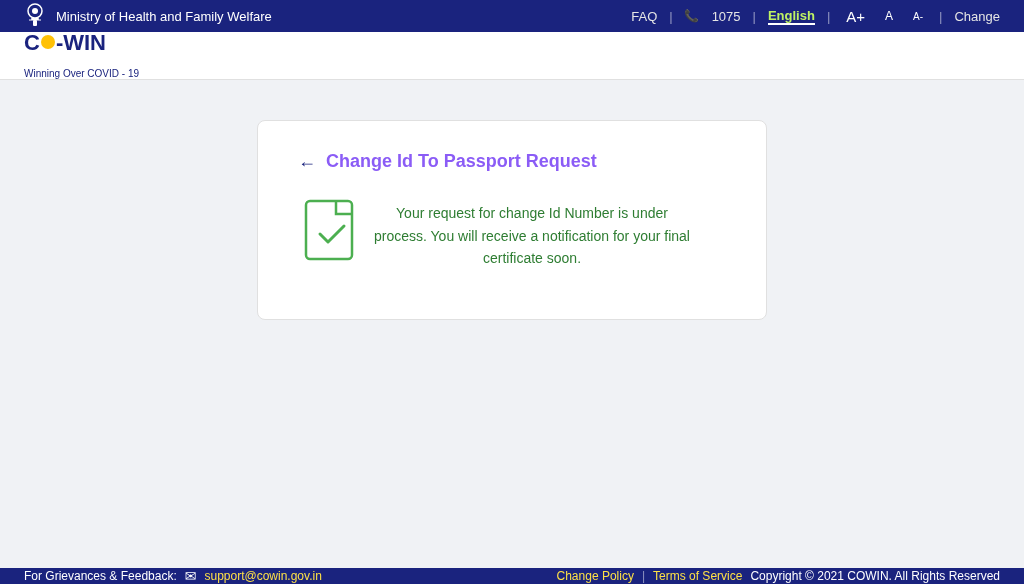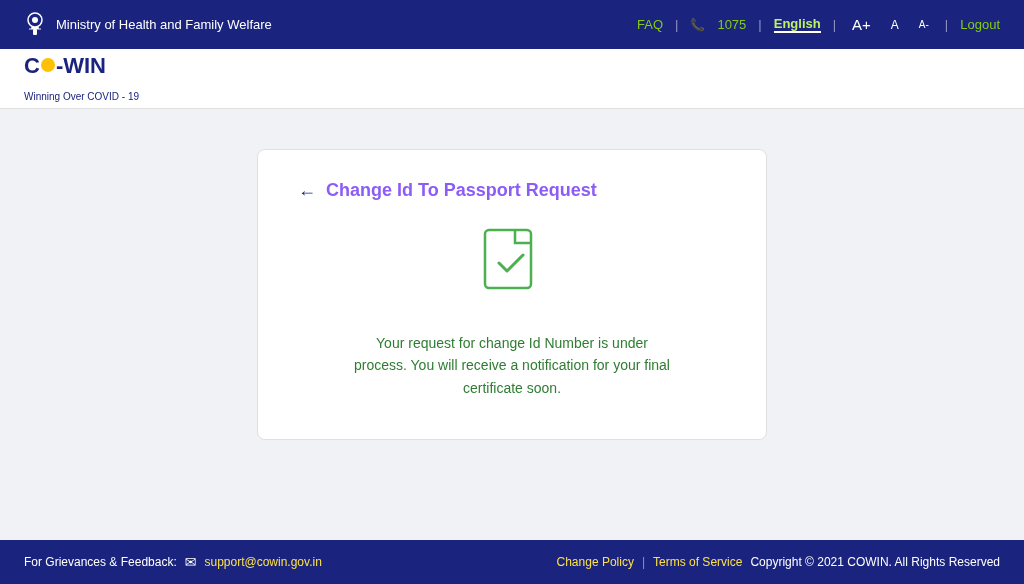--- a/index.html
+++ b/index.html
@@ -9,21 +9,21 @@
       min-height: 584px;
       display: flex;
       flex-direction: column;
     }
 
     
     .top-nav {
       background: #1a237e;
       color: white;
       padding: 0 24px;
-      height: 49px;
+      height: 32px;
       display: flex;
       align-items: center;
       justify-content: space-between;
     }
     .top-nav-left {
       display: flex;
       align-items: center;
       gap: 10px;
     }
     .gov-logo {
@@ -34,21 +34,21 @@
       font-size: 13px;
       color: white;
     }
     .top-nav-right {
       display: flex;
       align-items: center;
       gap: 12px;
       font-size: 13px;
     }
     .nav-link {
-      color: #84cc16;
+      color: #e5e5e5;
       text-decoration: none;
       cursor: pointer;
     }
     .nav-divider {
       color: rgba(255,255,255,0.5);
     }
     .phone-icon {
       font-size: 12px;
     }
     .lang-active {
@@ -63,21 +63,21 @@
       padding: 1px 4px;
     }
     .font-size-btn.large { font-size: 15px; }
     .font-size-btn.small { font-size: 10px; }
 
     
     .header-bar {
       background: white;
       padding: 10px 24px;
       border-bottom: 1px solid #e0e0e0;
-      height: 60px;
+      height: 48px;
       display: flex;
       align-items: center;
     }
     .logo-container {
       display: flex;
       flex-direction: column;
     }
     .logo-text {
       font-size: 22px;
       font-weight: bold;
@@ -132,43 +132,43 @@
       cursor: pointer;
     }
     .card-title {
       font-size: 18px;
       font-weight: bold;
       color: #8b5cf6;
     }
 
     .success-area {
       display: flex;
-      flex-direction: column;
-      align-items: center;
-      gap: 27px;
+      flex-direction: row;
+      align-items: center;
+      gap: 4px;
     }
 
     .doc-icon-wrapper {
       width: 70px;
       height: 80px;
     }
 
     .success-message {
       color: #2e7d32;
       font-size: 14px;
       text-align: center;
       line-height: 1.6;
       max-width: 320px;
     }
 
     
     .footer {
       background: #1a237e;
       color: white;
-      padding: 14px 24px;
+      padding: 0 24px;
       display: flex;
       justify-content: space-between;
       align-items: center;
       font-size: 12px;
     }
     .footer-left {
       display: flex;
       align-items: center;
       gap: 8px;
     }
@@ -208,21 +208,21 @@
     <span class="nav-divider">|</span>
     <span class="phone-icon">📞</span>
     <a class="nav-link">1075</a>
     <span class="nav-divider">|</span>
     <a class="nav-link lang-active">English</a>
     <span class="nav-divider">|</span>
     <span class="font-size-btn large">A+</span>
     <span class="font-size-btn">A</span>
     <span class="font-size-btn small">A-</span>
     <span class="nav-divider">|</span>
-    <a class="nav-link">Logout</a>
+    <a class="nav-link">Change</a>
   </div>
 </nav>
 
 <header class="header-bar">
   <div class="logo-container">
     <div class="logo-text">
       C<span class="o-circle"></span>-WIN
     </div>
     <div class="logo-subtitle">Winning Over COVID - 19</div>
   </div>

